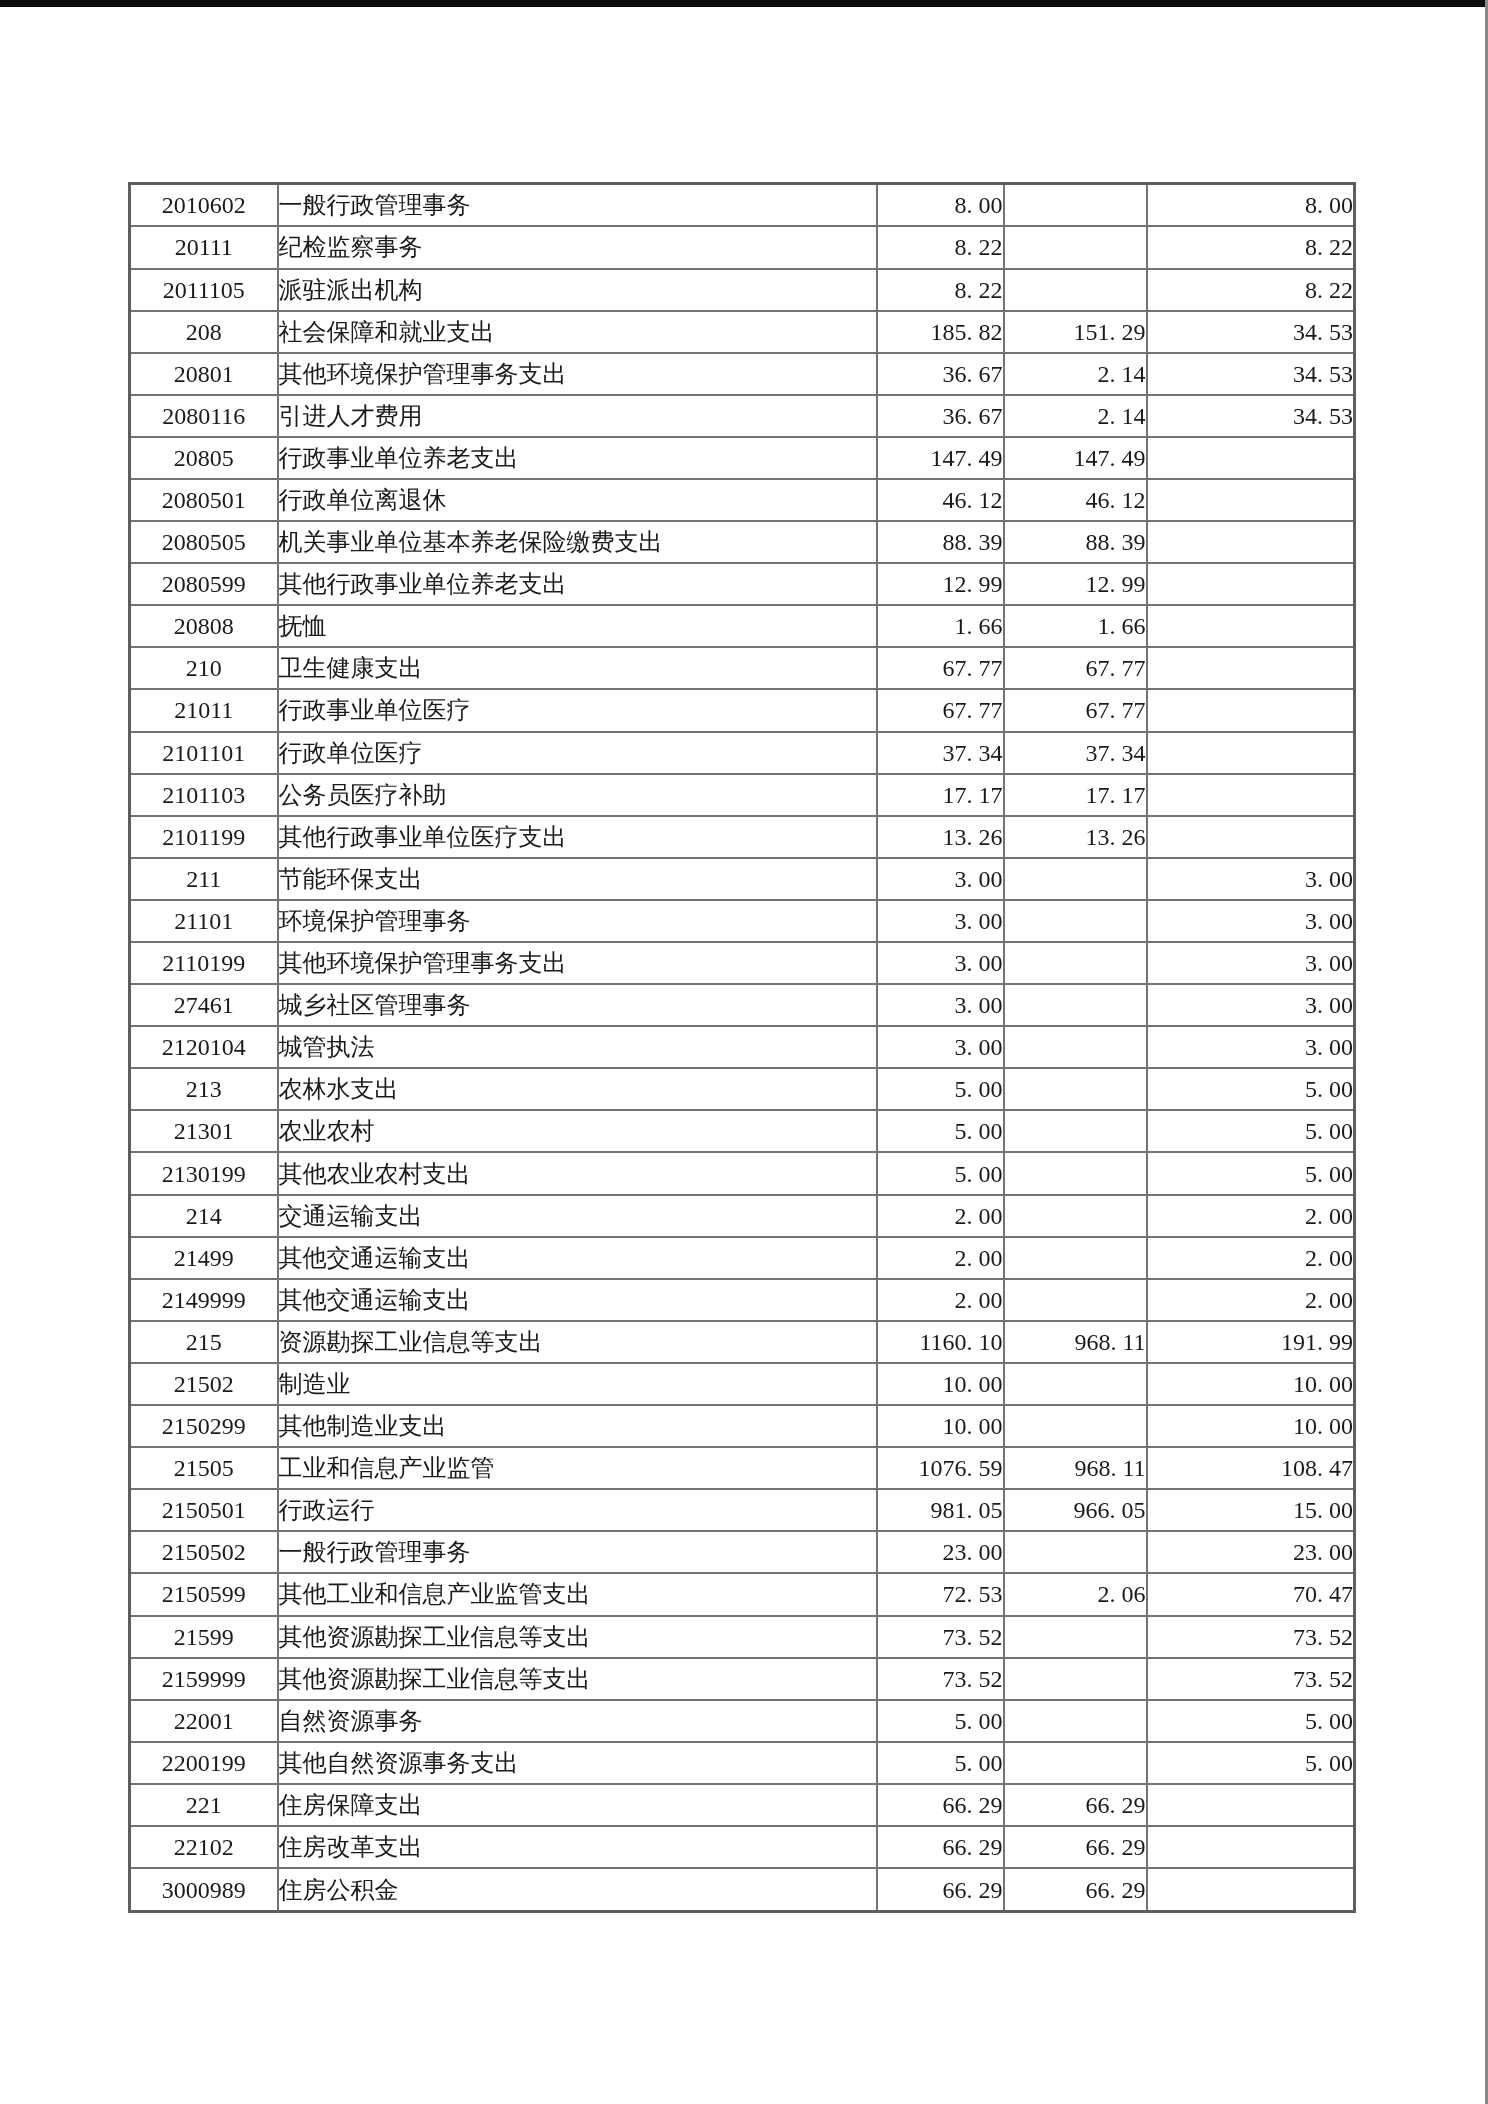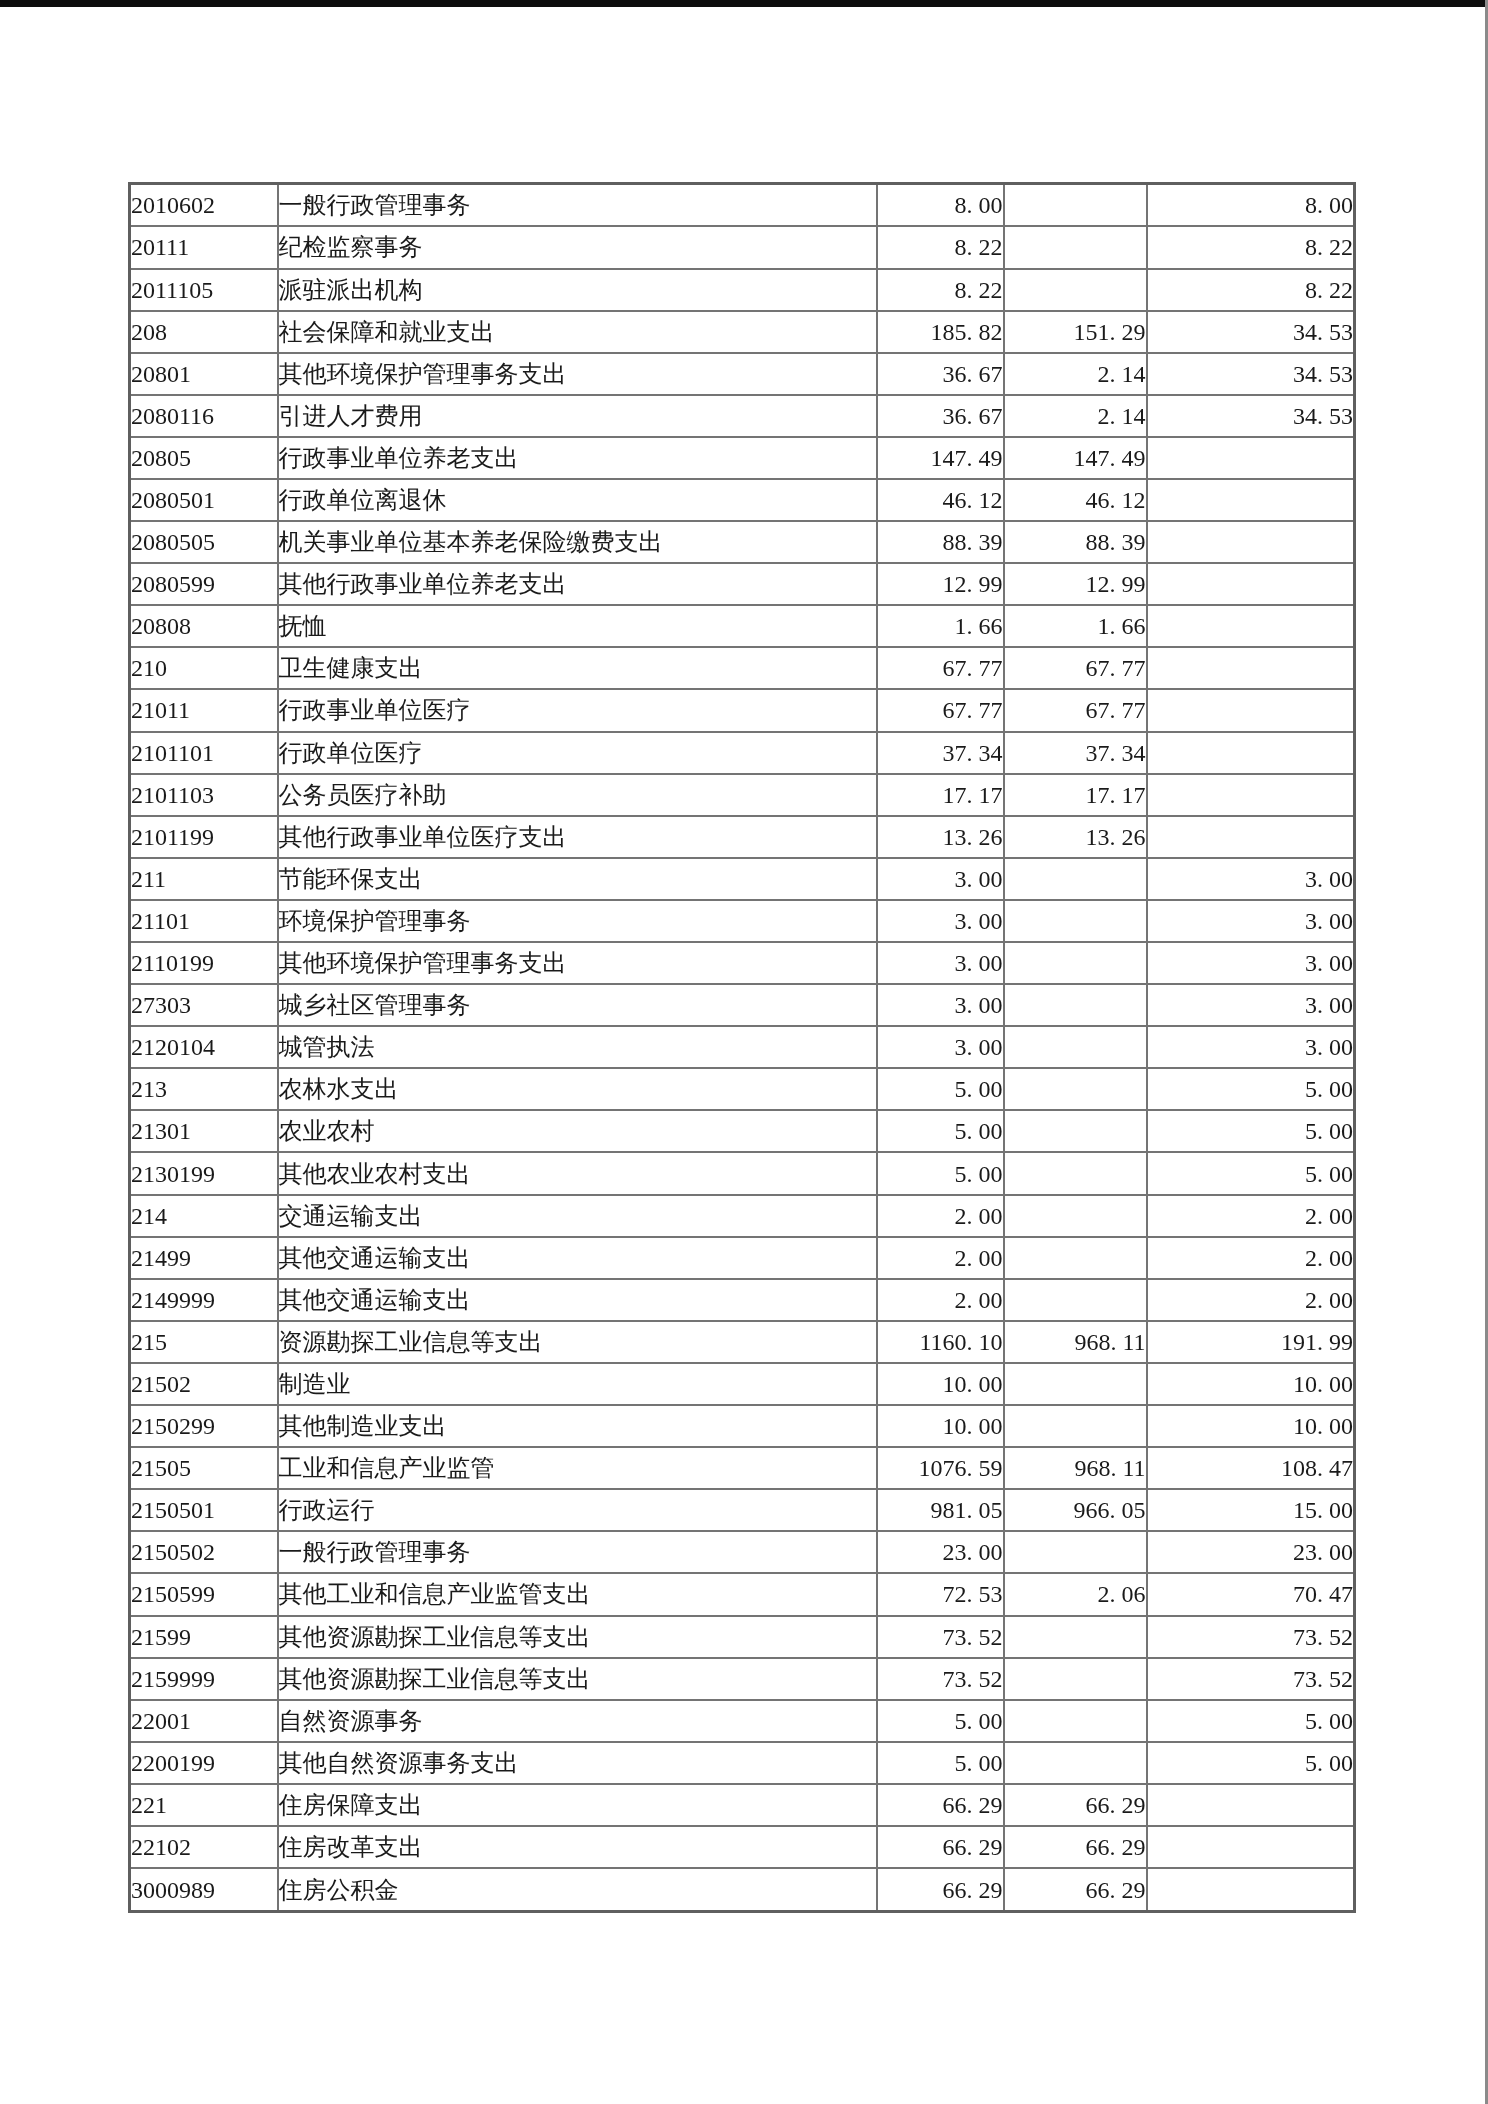--- a/index.html
+++ b/index.html
@@ -43,21 +43,21 @@
     font-size: 24px;
   }
   table.budget-table td {
     border: 2px solid #747474;
     padding: 0;
     white-space: nowrap;
     overflow: hidden;
     vertical-align: middle;
     line-height: 1;
   }
-  td.cell-code   { padding-left: 5px;  text-align: left; }
+  td.cell-code   { padding-left: 5px;  text-align: center; }
   td.cell-name   { padding-left: 8px;  text-align: left; }
   td.cell-value  { padding-right: 5px; text-align: right; }
 </style>
 </head>
 <body>
 
 <div class="top-bar"></div>
 <div class="right-edge"></div>
 
 <table class="budget-table">
@@ -196,21 +196,21 @@
     <td class="cell-value">3. 00</td>
   </tr>
       <tr>
     <td class="cell-code">2110199</td>
     <td class="cell-name">其他环境保护管理事务支出</td>
     <td class="cell-value">3. 00</td>
     <td class="cell-value"></td>
     <td class="cell-value">3. 00</td>
   </tr>
       <tr>
-    <td class="cell-code">27303</td>
+    <td class="cell-code">27461</td>
     <td class="cell-name">城乡社区管理事务</td>
     <td class="cell-value">3. 00</td>
     <td class="cell-value"></td>
     <td class="cell-value">3. 00</td>
   </tr>
       <tr>
     <td class="cell-code">2120104</td>
     <td class="cell-name">城管执法</td>
     <td class="cell-value">3. 00</td>
     <td class="cell-value"></td>

